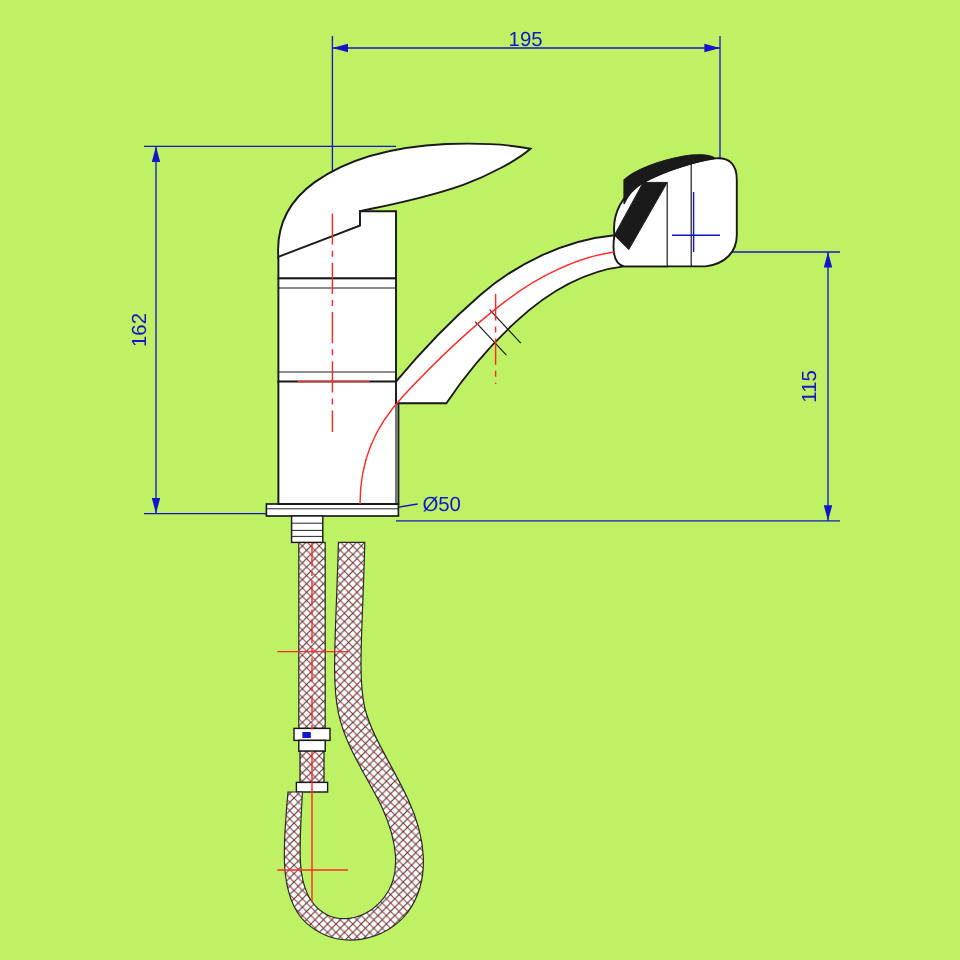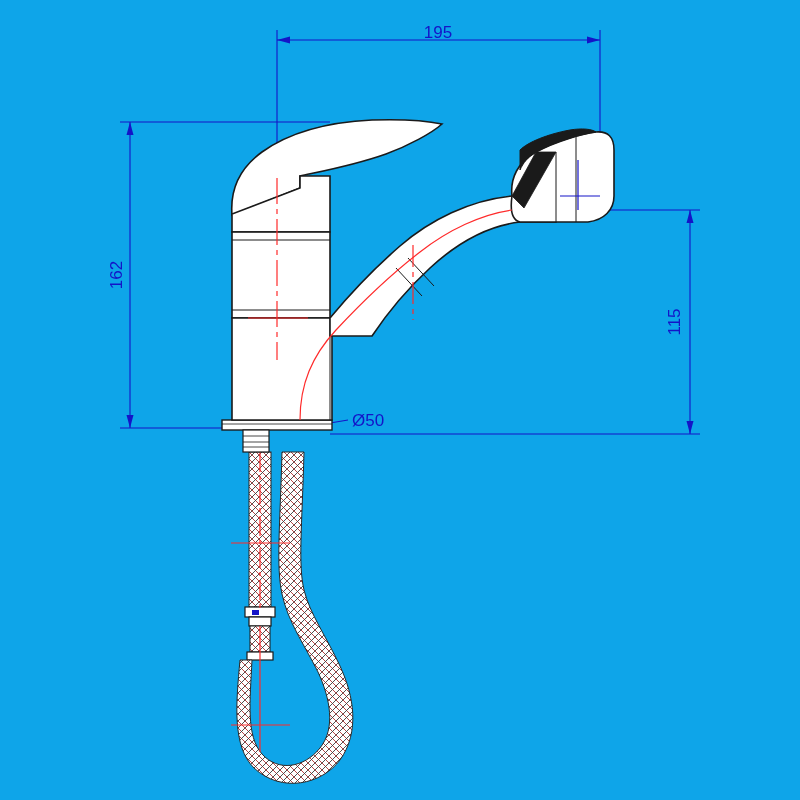--- a/index.html
+++ b/index.html
@@ -1,17 +1,17 @@
 <!DOCTYPE html>
 <html><head>
 <meta charset="utf-8">
 <style>
   html,body{margin:0;padding:0;background:#ffffff;}
   body{width:800px;height:800px;font-family:"Liberation Sans",sans-serif;}
-  #stage{position:relative;width:800px;height:800px;overflow:hidden;background:#0ea5e9;}
+  #stage{position:relative;width:800px;height:800px;overflow:hidden;background:#bef264;}
   svg{display:block;}
   .dim-text{font-family:"Liberation Sans",sans-serif;font-size:17px;fill:#1414c8;}
 </style>
 </head>
 <body>
 
 <div id="stage">
 <svg width="800" height="800" viewBox="0 0 800 800">
 
   <g stroke="#1414c8" fill="none" stroke-width="1.1">

